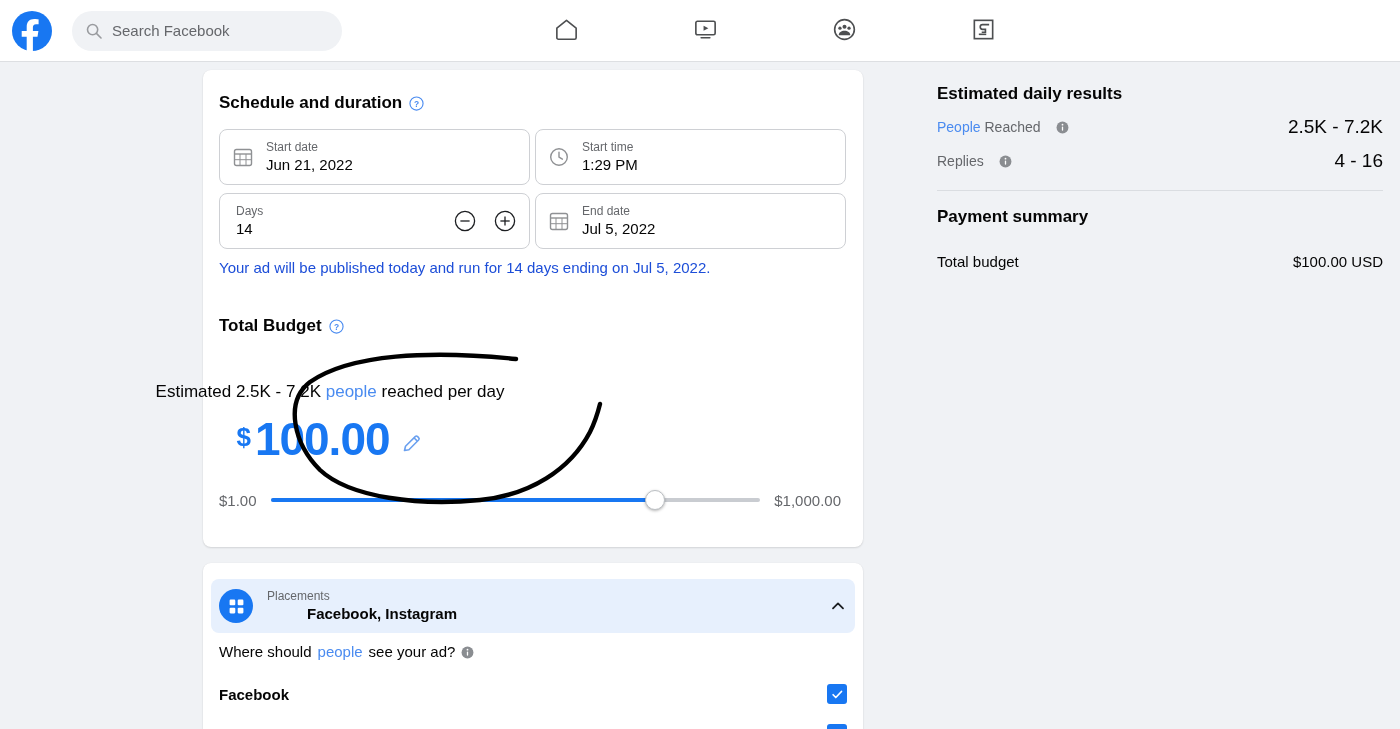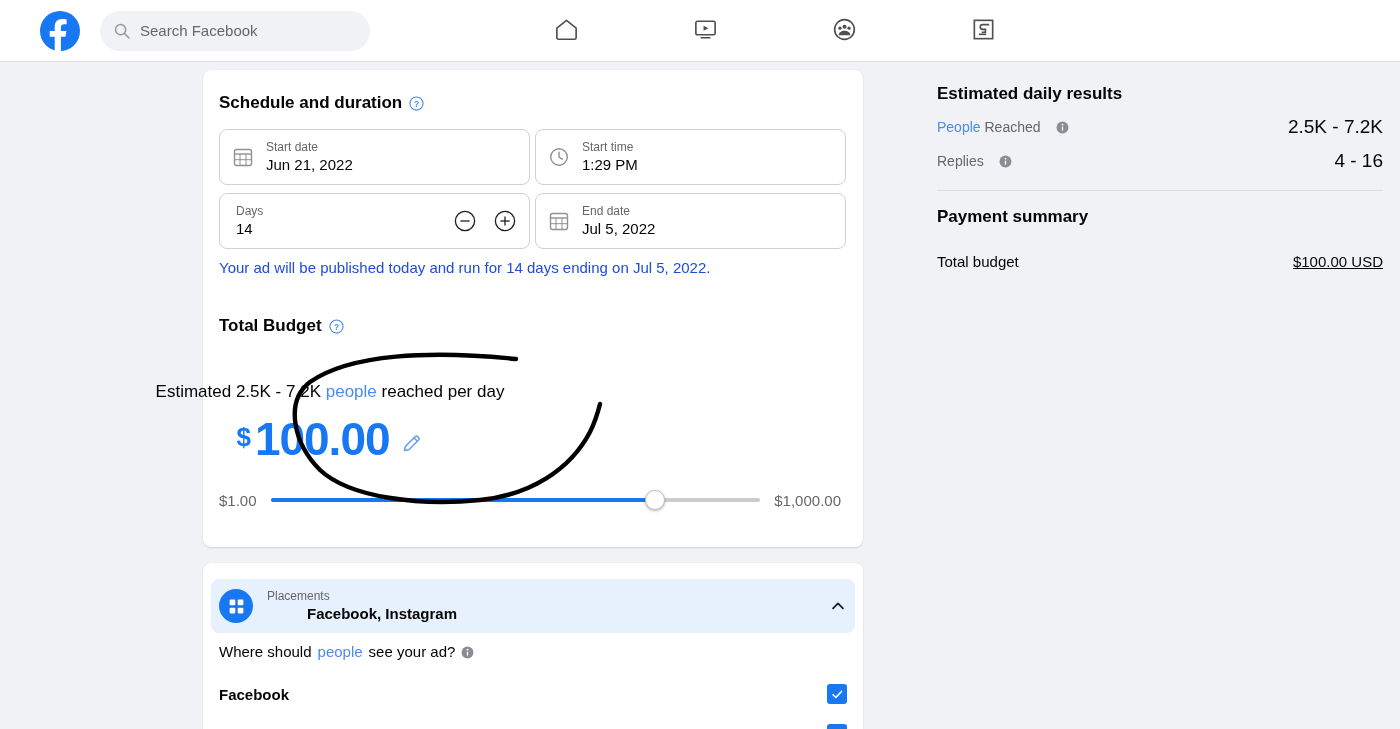--- a/index.html
+++ b/index.html
@@ -9,21 +9,21 @@
     background: #f0f2f5;
     overflow: hidden;
   }
 
   
   .topbar {
     position: absolute; top: 0; left: 0;
     width: 1400px; height: 62px;
     background: #ffffff;
     border-bottom: 1px solid #dddfe2;
-    display: flex; align-items: center; padding-left: 28px;
+    display: flex; align-items: center;
   }
   .fb-logo { margin-left: 12px; width: 40px; height: 40px; flex: none; }
   .search-pill {
     margin-left: 20px;
     width: 270px; height: 40px;
     background: #f0f2f5;
     border-radius: 20px;
     display: flex; align-items: center;
     padding: 0 14px;
     flex: none;
@@ -175,21 +175,21 @@
   .rp-row {
     display: flex; align-items: center;
     margin-top: 12px;
   }
   .rp-key { font-size: 14px; color: #65676b; display: flex; align-items: center; gap: 15px; }
   .rp-val { margin-left: auto; font-size: 19px; color: #050505; }
   .rp-divider { height: 1px; background: #dadde1; margin-top: 18px; }
   .rp-sub { font-size: 15px; color: #65676b; margin-top: 3px; }
   .rp-total-row { display: flex; align-items: center; margin-top: 26px; }
   .rp-total-key { font-size: 15px; color: #050505; }
-  .rp-total-val { margin-left: auto; font-size: 15px; color: #050505; text-decoration: underline; }
+  .rp-total-val { margin-left: auto; font-size: 15px; color: #050505; }
 </style>
 </head>
 <body>
 
 <div class="topbar">
   <div class="fb-logo">
     <svg viewBox="0 0 40 40" width="40" height="40">
       <circle cx="20" cy="20" r="20" fill="#1877f2"></circle>
       <path d="M25.5 25.7l.9-5.7h-5.5v-3.7c0-1.6.8-3.1 3.2-3.1h2.5V8.4s-2.3-.4-4.4-.4c-4.5 0-7.5 2.7-7.5 7.7V20h-5v5.7h5V40h6.2V25.7z" fill="#fff"></path>
     </svg>

